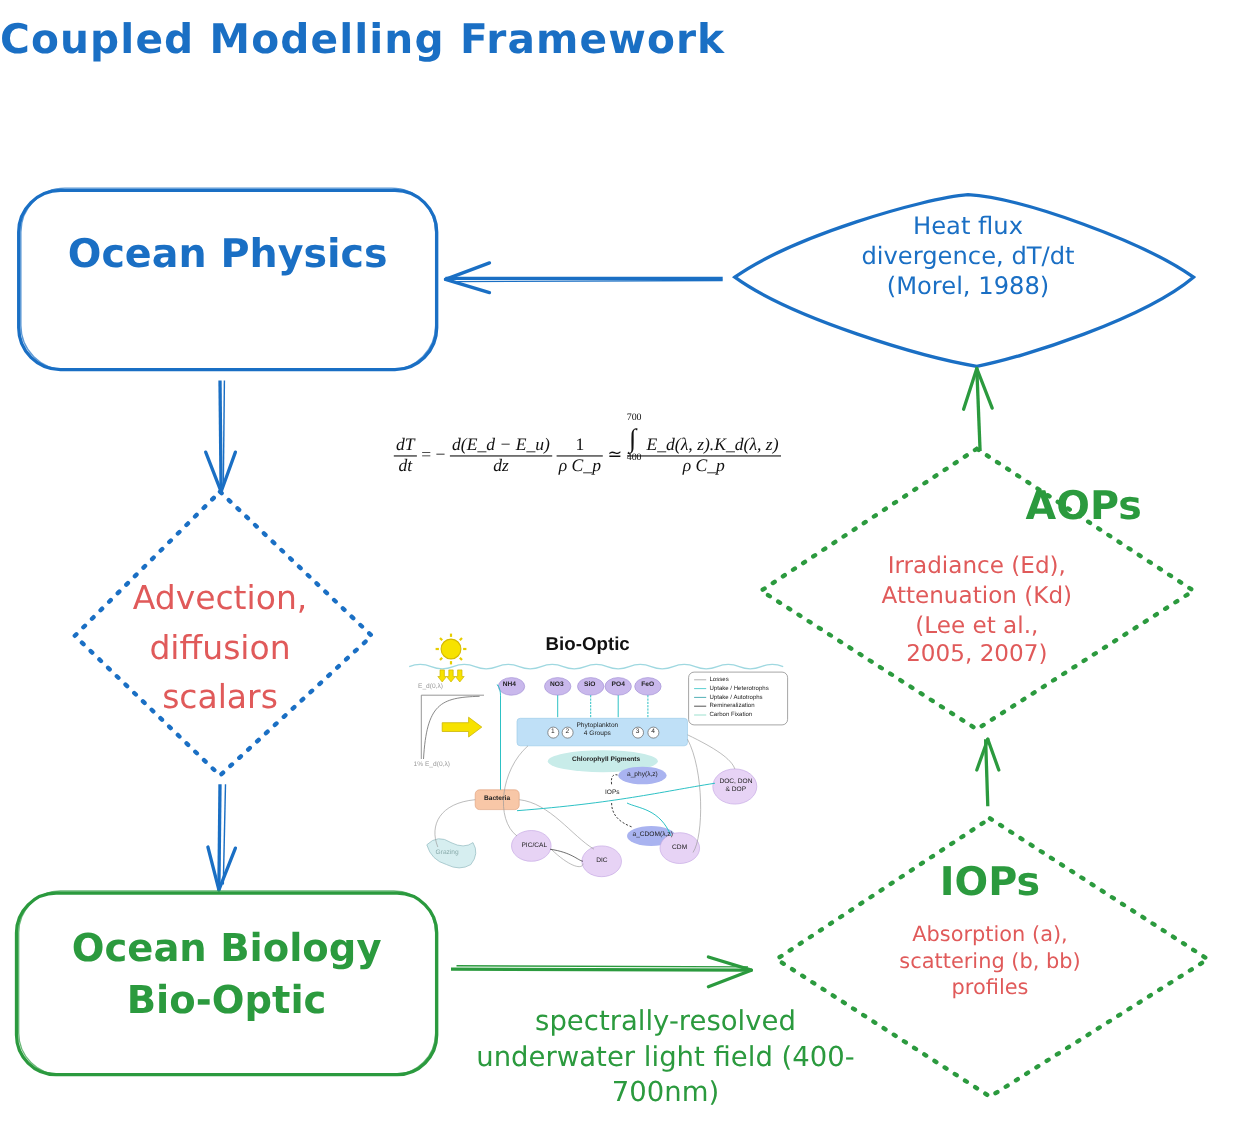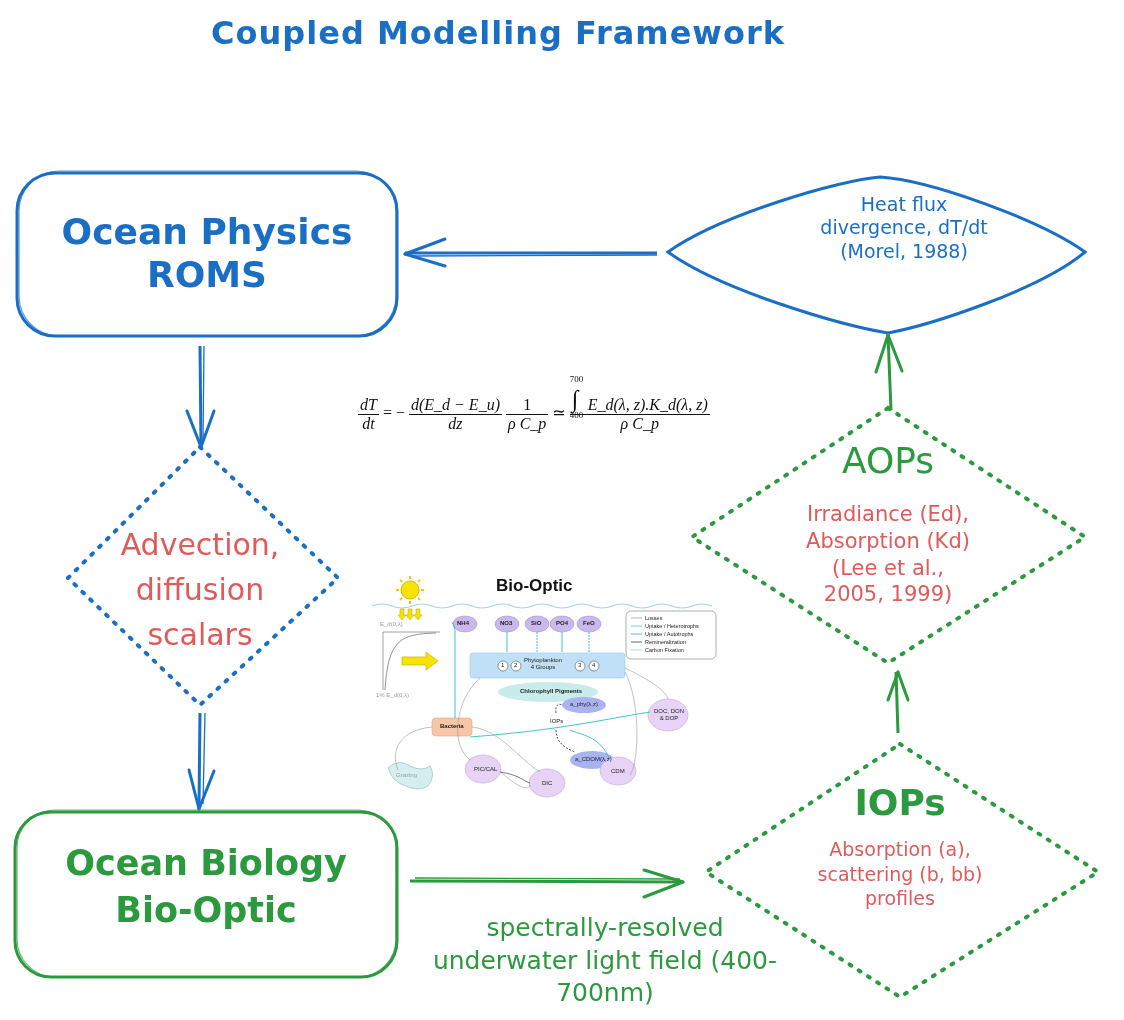--- a/index.html
+++ b/index.html
@@ -1,20 +1,20 @@
 <!DOCTYPE html>
 <html><head>
 <meta charset="utf-8">
 <style>
   html, body { margin:0; padding:0; background:#ffffff; }
   body { width:1124px; height:1020px; position:relative; overflow:hidden;
          font-family: "DejaVu Sans", sans-serif; }
   .hand { font-family: "DejaVu Sans", sans-serif; }
-  .title { position:absolute; left:0; width:996px; top:14px; text-align:center;
-           font-size:32px; font-weight:bold; color:#1a6fc4; letter-spacing:1px; }
+  .title { position:absolute; left:0; width:996px; top:14px; 
+           font-size:37px; font-weight:bold; color:#1a6fc4; letter-spacing:1px; }
   .abs { position:absolute; }
   svg.canvas { position:absolute; left:0; top:0; }
   .node-text { position:absolute; text-align:center; line-height:1.15; }
   .blue { color:#1a6fc4; }
   .red { color:#e05a5a; }
   .green { color:#2b9a3e; }
   .eq { position:absolute; left:358px; top:360px; width:390px; height:100px;
         font-family:"Liberation Serif", serif; font-style:italic; color:#111; }
   .frac { display:inline-block; vertical-align:middle; text-align:center; }
   .frac .num { display:block; border-bottom:1.3px solid #111; padding:0 2px; }
@@ -190,42 +190,41 @@
       <line x1="631" y1="626" x2="642" y2="626" stroke="#2bc0c4"></line>
       <line x1="631" y1="634" x2="642" y2="634" stroke="#1f9aa0"></line>
       <line x1="631" y1="642" x2="642" y2="642" stroke="#222"></line>
       <line x1="631" y1="650" x2="642" y2="650" stroke="#7fd8c0"></line>
     </g>
   </g>
 </svg>
 
 <div class="node-text blue" style="left:17px; top:210px; width:380px; font-size:36px; font-weight:bold; line-height:1.2;">
   <div>Ocean Physics</div>
-  <div>ROMS</div>
-</div>
-
-<div class="node-text blue" style="left:734px; top:193px; width:340px; font-size:19px; line-height:1.23;">
+</div>
+
+<div class="node-text blue" style="left:710px; top:193px; width:340px; font-size:22px; line-height:1.23;">
   <div>Heat flux</div>
   <div>divergence, dT/dt</div>
   <div>(Morel, 1988)</div>
 </div>
 
 <div class="node-text red" style="left:100px; top:522px; width:200px; font-size:30px; line-height:1.5;">
   <div>Advection,</div>
   <div>diffusion</div>
   <div>scalars</div>
 </div>
 
 <div class="node-text" style="left:738px; top:440px; width:300px;">
-  <div class="green" style="font-size:36px; font-weight:normal; margin-bottom:20px;">AOPs</div>
+  <div class="green" style="font-size:36px; font-weight:bold; margin-bottom:20px;text-align:right;">AOPs</div>
   <div class="red" style="font-size:21px; line-height:1.27;margin-top:16px;">
     <div>Irradiance (Ed),</div>
-    <div>Absorption (Kd)</div>
+    <div>Attenuation (Kd)</div>
     <div>(Lee et al.,</div>
-    <div>2005, 1999)</div>
+    <div>2005, 2007)</div>
   </div>
 </div>
 
 <div class="node-text" style="left:755px; top:782px; width:290px;">
   <div class="green" style="font-size:36px; font-weight:bold; margin-bottom:14px;">IOPs</div>
   <div class="red" style="font-size:19px; line-height:1.28;">
     <div>Absorption (a),</div>
     <div>scattering (b, bb)</div>
     <div>profiles</div>
   </div>

